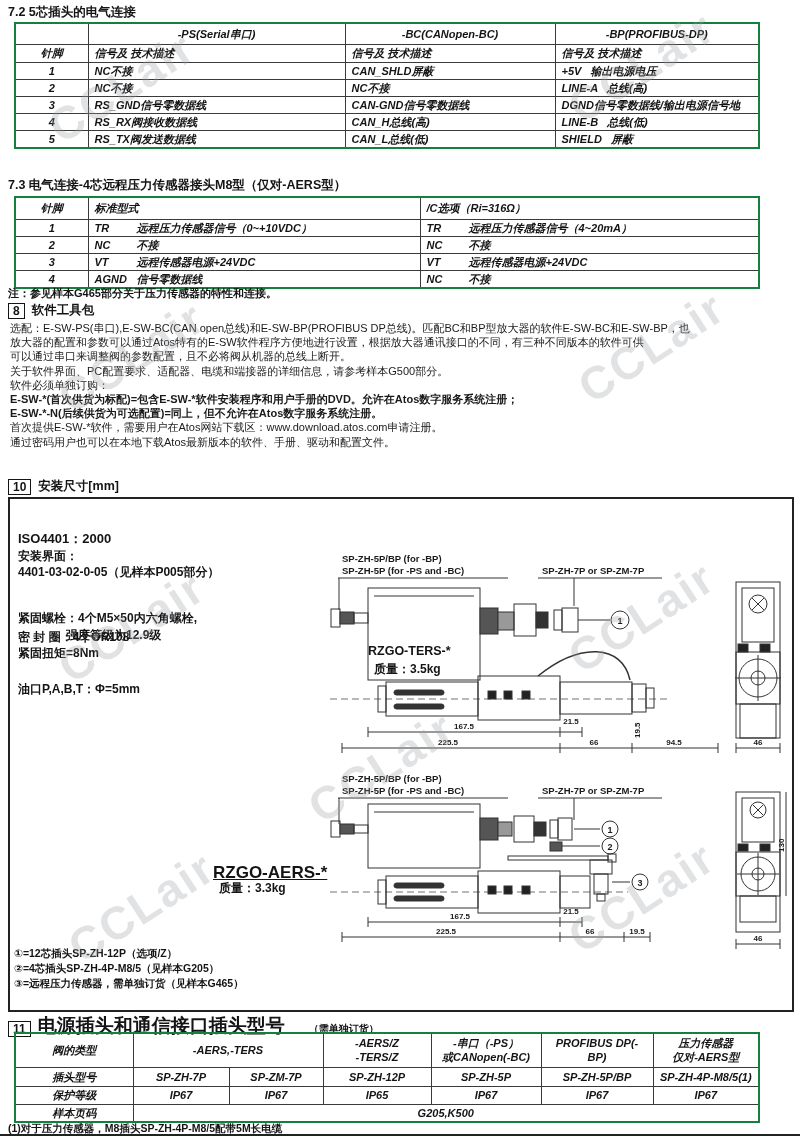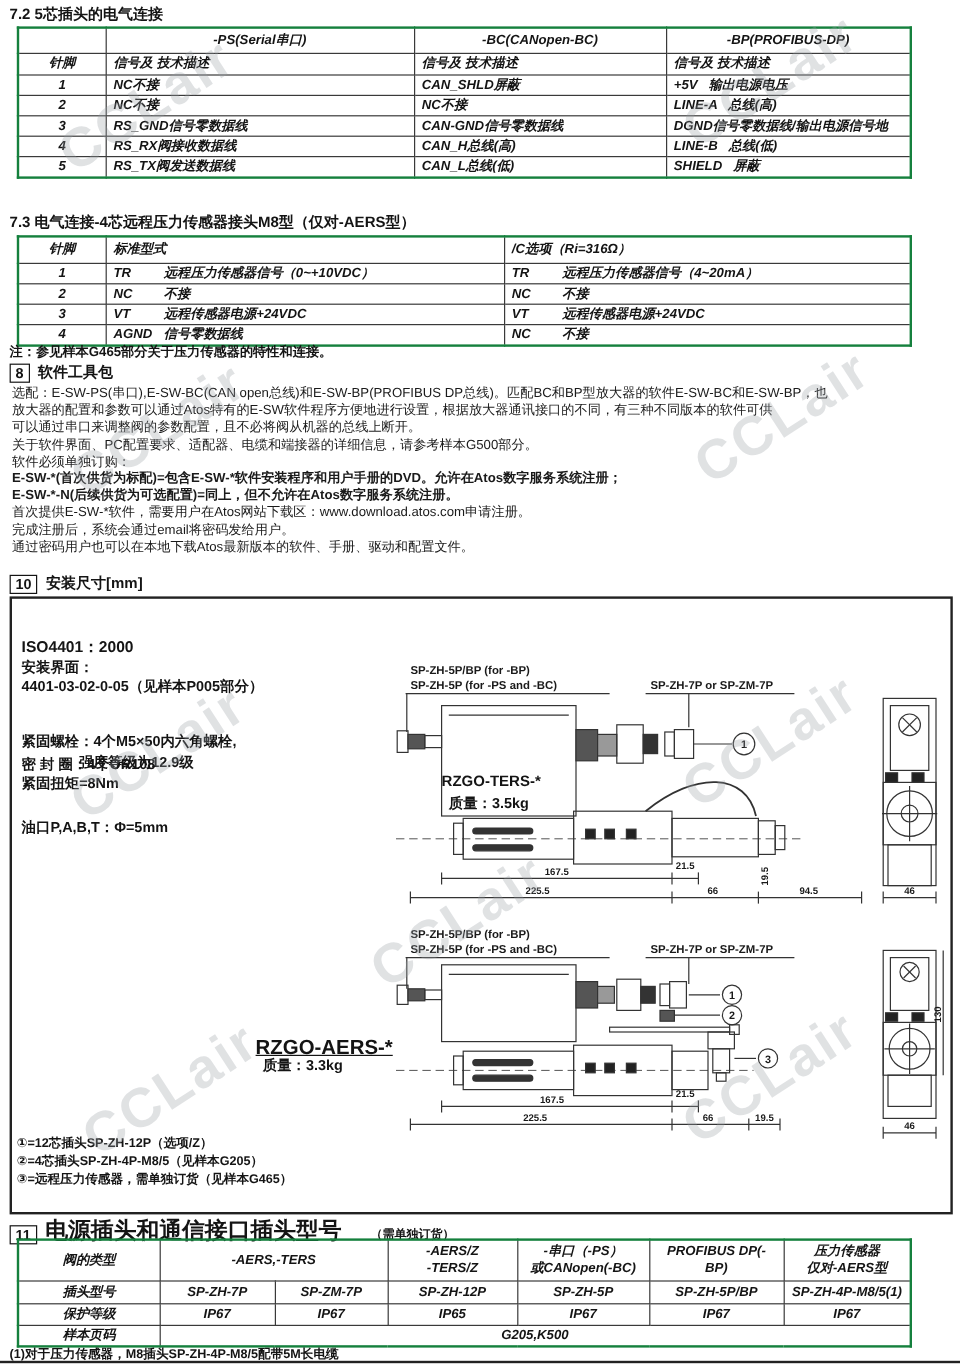--- a/index.html
+++ b/index.html
@@ -144,21 +144,20 @@
 </div>
 <div class="abs para" style="left:10px;top:321px;width:784px;">
   <div>选配：E-SW-PS(串口),E-SW-BC(CAN open总线)和E-SW-BP(PROFIBUS DP总线)。匹配BC和BP型放大器的软件E-SW-BC和E-SW-BP，也</div>
   <div>放大器的配置和参数可以通过Atos特有的E-SW软件程序方便地进行设置，根据放大器通讯接口的不同，有三种不同版本的软件可供</div>
   <div>可以通过串口来调整阀的参数配置，且不必将阀从机器的总线上断开。</div>
   <div>关于软件界面、PC配置要求、适配器、电缆和端接器的详细信息，请参考样本G500部分。</div>
   <div>软件必须单独订购：</div>
   <div class="bold">E-SW-*(首次供货为标配)=包含E-SW-*软件安装程序和用户手册的DVD。允许在Atos数字服务系统注册；</div>
   <div class="bold">E-SW-*-N(后续供货为可选配置)=同上，但不允许在Atos数字服务系统注册。</div>
   <div>首次提供E-SW-*软件，需要用户在Atos网站下载区：www.download.atos.com申请注册。</div>
-  <div>完成注册后，系统会通过email将密码发给用户。</div>
   <div>通过密码用户也可以在本地下载Atos最新版本的软件、手册、驱动和配置文件。</div>
 </div>
 
 <div class="abs" style="left:8px;top:478px;">
   <span class="numbox">10</span><span class="sec-title">安装尺寸[mm]</span>
 </div>
 
 <div class="abs box10" style="left:8px;top:497px;width:782px;height:511px;"></div>
 
 <div class="abs bold" style="left:18px;top:530px;font-size:13px;">ISO4401：2000</div>

